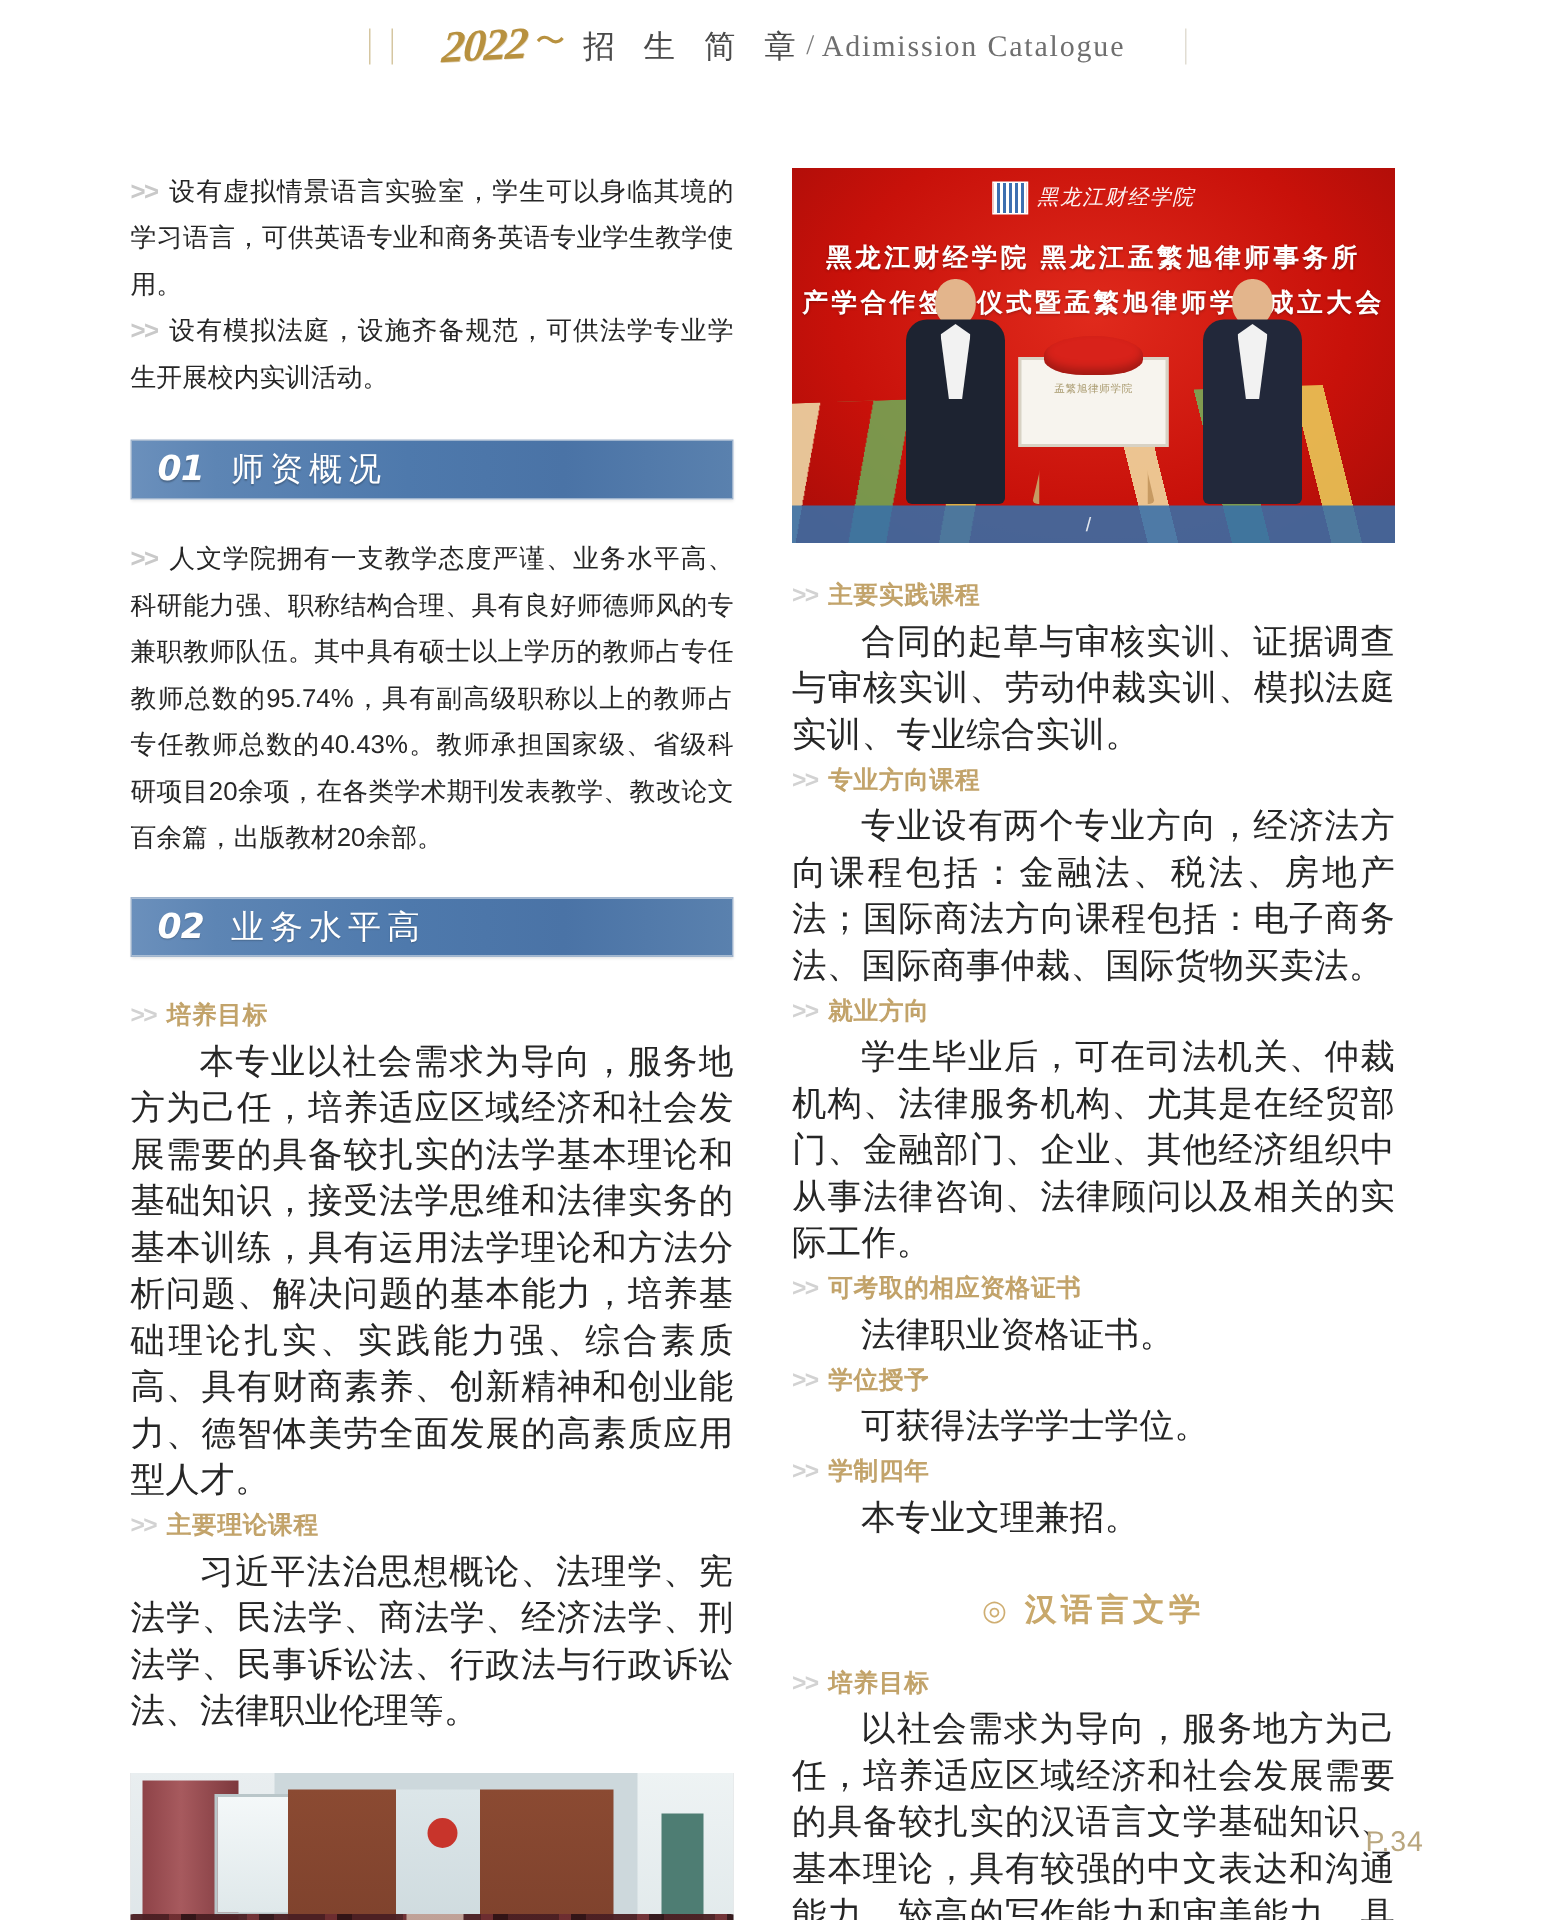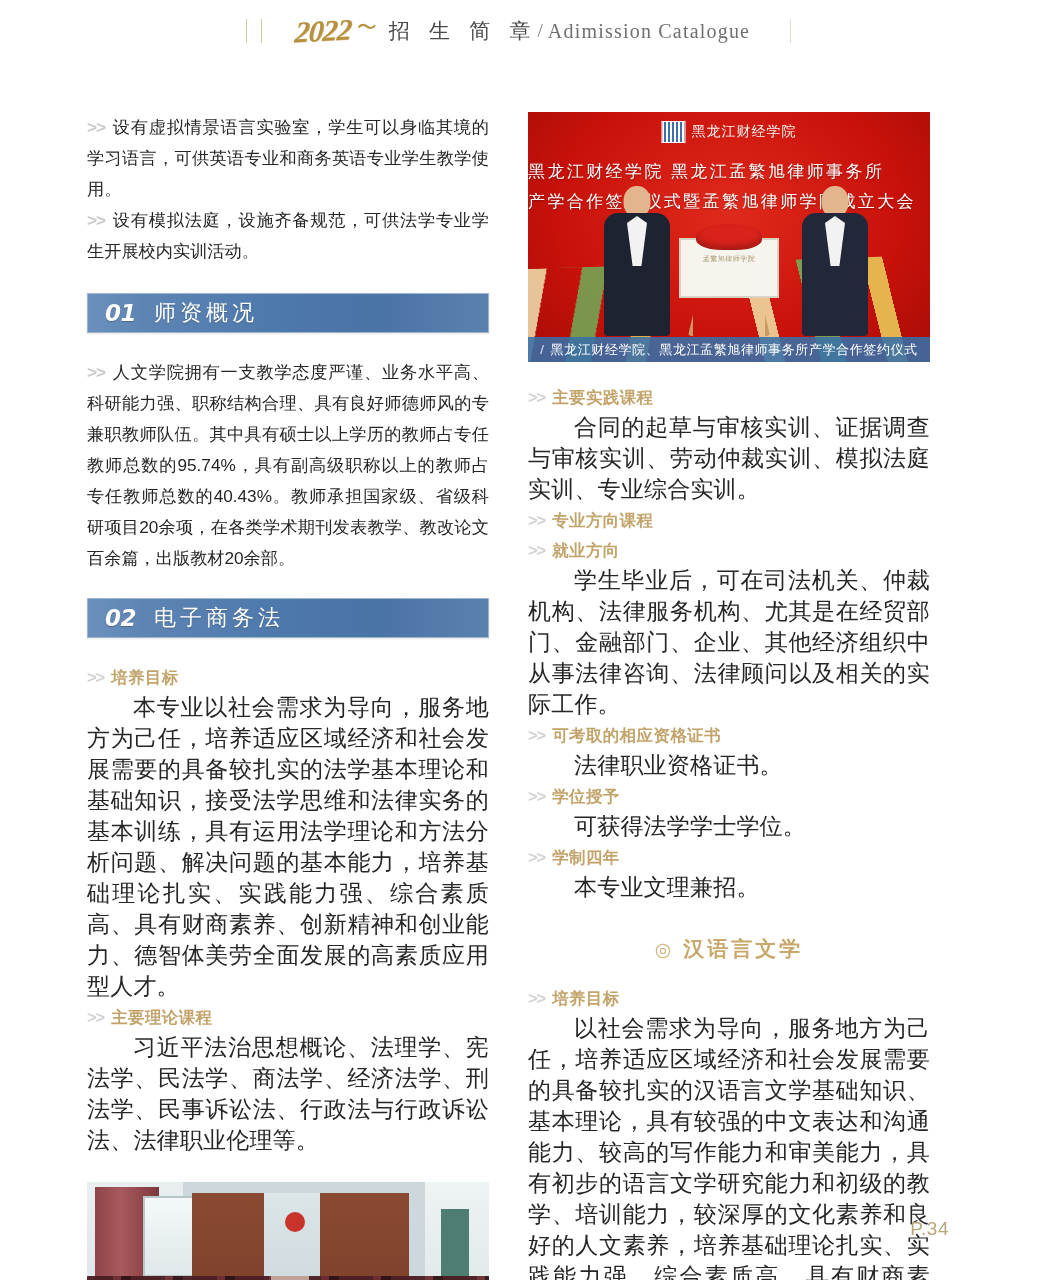--- a/index.html
+++ b/index.html
@@ -219,31 +219,33 @@
   }
   .sign-logo .mark {
     width: 22px; height: 20px;
     background:
       repeating-linear-gradient(90deg, #ffffff 0 2px, #3d6fb0 2px 4px);
     border: 1px solid #fff;
   }
   .sign-logo .wordmark {
     color: #fff;
     font-family: "Liberation Serif", serif;
+    font-style: italic;
     font-size: 14px;
     letter-spacing: 1px;
     white-space: nowrap;
     opacity: .95;
   }
   .sign-line {
     position: absolute;
     left: 0; right: 0;
+    text-align: center;
     color: #ffffff;
     font-size: 17px;
-    font-weight: 400;
+    font-weight: 700;
     letter-spacing: 2.4px;
     white-space: nowrap;
     text-shadow: 0 1px 2px rgba(0,0,0,.3);
   }
   #sign-line1 { top: 48px; }
   #sign-line2 { top: 78px; }
   .person {
     position: absolute;
     bottom: 26px;
     width: 74px; height: 150px;
@@ -386,21 +388,21 @@
     <span class="sec-num">01</span>
     <span class="sec-title">师资概况</span>
   </div>
 
   <p class="bullet-row" style="margin-top:24px">
     <span class="chev">&gt;&gt;</span><span>人文学院拥有一支教学态度严谨、业务水平高、科研能力强、职称结构合理、具有良好师德师风的专兼职教师队伍。其中具有硕士以上学历的教师占专任教师总数的95.74%，具有副高级职称以上的教师占专任教师总数的40.43%。教师承担国家级、省级科研项目20余项，在各类学术期刊发表教学、教改论文百余篇，出版教材20余部。</span>
   </p>
 
   <div class="sec-bar" style="margin-top:24px">
     <span class="sec-num">02</span>
-    <span class="sec-title">电子商务法</span>
+    <span class="sec-title">业务水平高</span>
   </div>
 
 
   <p class="sub-head" style="margin-top:24px">
     <span class="chev">&gt;&gt;</span><span>培养目标</span>
   </p>
   <p class="para indent">本专业以社会需求为导向，服务地方为己任，培养适应区域经济和社会发展需要的具备较扎实的法学基本理论和基础知识，接受法学思维和法律实务的基本训练，具有运用法学理论和方法分析问题、解决问题的基本能力，培养基础理论扎实、实践能力强、综合素质高、具有财商素养、创新精神和创业能力、德智体美劳全面发展的高素质应用型人才。</p>
 
   <p class="sub-head">
     <span class="chev">&gt;&gt;</span><span>主要理论课程</span>
@@ -448,32 +450,32 @@
       <div class="body"></div>
       <div class="shirt"></div>
     </div>
     <div class="easel"></div>
     <div class="plaque">
       <div class="ptxt">孟繁旭律师学院</div>
     </div>
     <div class="plaque-bow"></div>
     <div class="photo-cap">
       <span class="slash">/</span>
-        <span>黑龙江财经学院、黑龙江孟繁旭律师事务所产学合作签约仪式</span>
     </div>
   </div>
 
   <p class="sub-head" style="margin-top:20px">
     <span class="chev">&gt;&gt;</span><span>主要实践课程</span>
   </p>
   <p class="para indent">合同的起草与审核实训、证据调查与审核实训、劳动仲裁实训、模拟法庭实训、专业综合实训。</p>
 
   <p class="sub-head">
     <span class="chev">&gt;&gt;</span><span>专业方向课程</span>
   </p>
+  <p class="para indent">专业设有两个专业方向，经济法方向课程包括：金融法、税法、房地产法；国际商法方向课程包括：电子商务法、国际商事仲裁、国际货物买卖法。</p>
 
   <p class="sub-head">
     <span class="chev">&gt;&gt;</span><span>就业方向</span>
   </p>
   <p class="para indent">学生毕业后，可在司法机关、仲裁机构、法律服务机构、尤其是在经贸部门、金融部门、企业、其他经济组织中从事法律咨询、法律顾问以及相关的实际工作。</p>
 
   <p class="sub-head">
     <span class="chev">&gt;&gt;</span><span>可考取的相应资格证书</span>
   </p>
   <p class="para indent">法律职业资格证书。</p>

